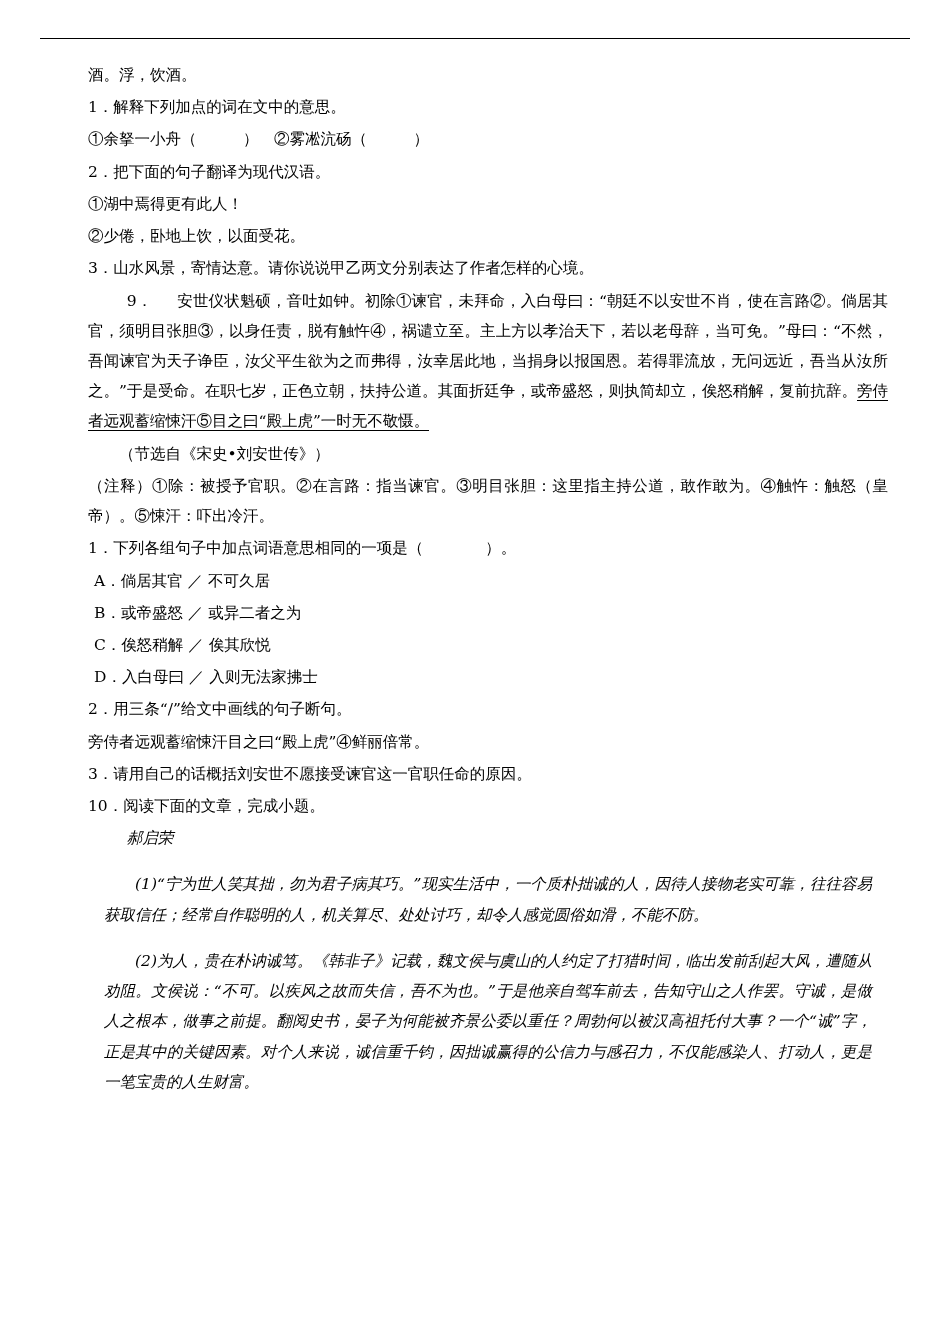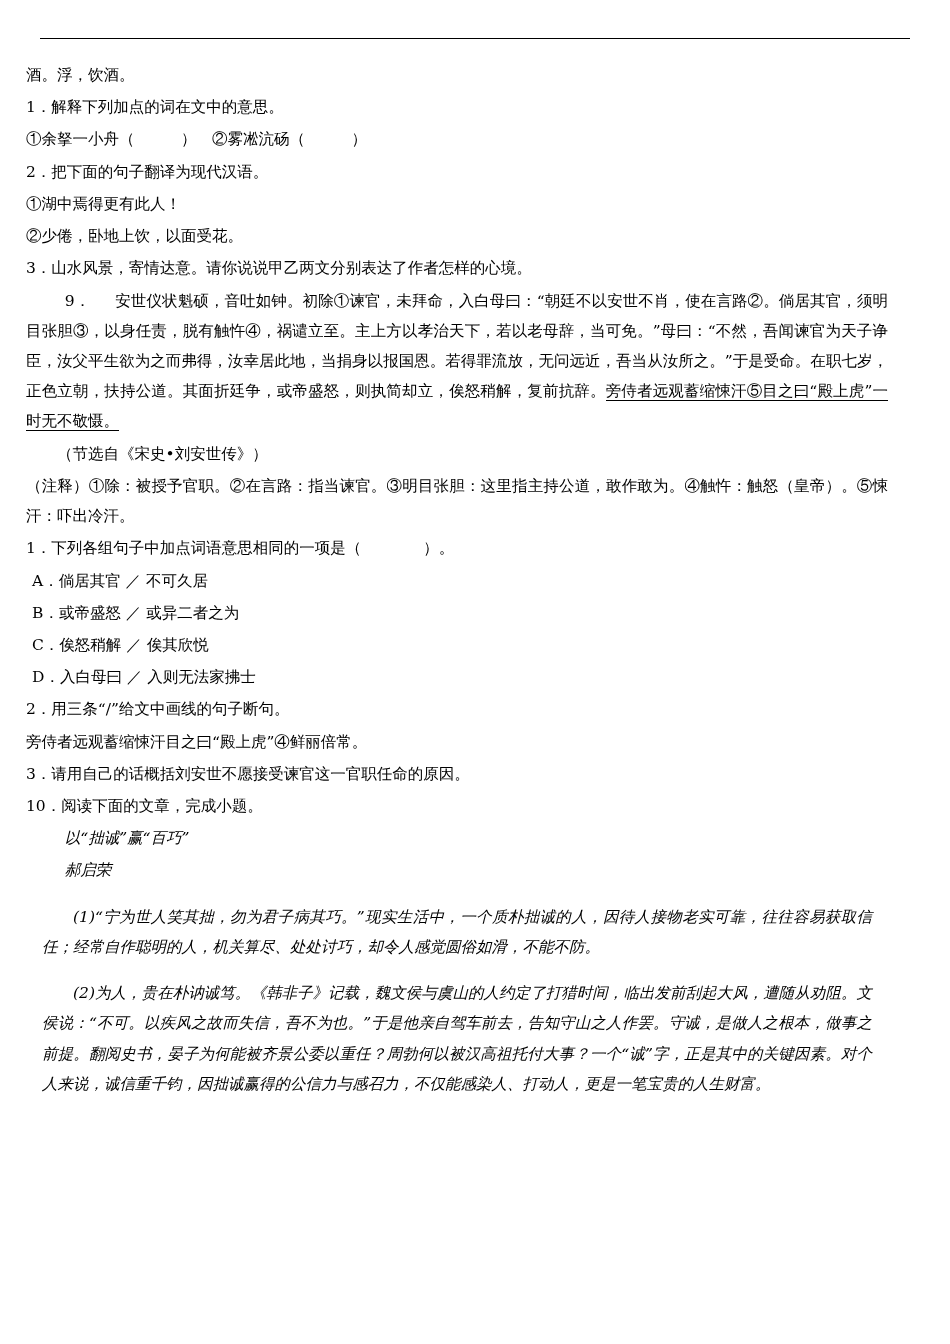--- a/index.html
+++ b/index.html
@@ -14,21 +14,21 @@
     color: #000;
     position: relative;
     overflow: hidden;
   }
   .page {
     position: absolute;
     left: 0; top: 0;
     width: 950px;
     height: 1344px;
     box-sizing: border-box;
-    padding: 60px 62px 40px 26px;
+    padding: 60px 62px 40px 88px;
   }
   .rule-top {
     position: absolute;
     left: 40px;
     top: 38px;
     width: 870px;
     height: 0;
     border-top: 1px solid #000;
   }
   .content {
@@ -86,21 +86,20 @@
     <p class="body-zh opt">A．倘居其官 ／ 不可久居</p>
     <p class="body-zh opt">B．或帝盛怒 ／ 或异二者之为</p>
     <p class="body-zh opt">C．俟怒稍解 ／ 俟其欣悦</p>
     <p class="body-zh opt">D．入白母曰 ／ 入则无法家拂士</p>
     <p class="body-zh">2．用三条“/”给文中画线的句子断句。</p>
     <p class="body-zh">旁侍者远观蓄缩悚汗目之曰“殿上虎”④鲜丽倍常。</p>
     <p class="body-zh">3．请用自己的话概括刘安世不愿接受谏官这一官职任命的原因。</p>
 
     <p class="body-zh"><span>10．</span><span>阅读下面的文章，完成小题。</span></p>
 
-    <p class="kai" style="text-indent:2.5em;">以“拙诚”赢“百巧”</p>
     <p class="kai" style="text-indent:2.5em;">郝启荣</p>
 
     <div class="article-body kai">
       <p style="text-indent:2em;">(1)“宁为世人笑其拙，勿为君子病其巧。”现实生活中，一个质朴拙诚的人，因待人接物老实可靠，往往容易获取信任；经常自作聪明的人，机关算尽、处处讨巧，却令人感觉圆俗如滑，不能不防。</p>
       <p style="text-indent:2em;">(2)为人，贵在朴讷诚笃。《韩非子》记载，魏文侯与虞山的人约定了打猎时间，临出发前刮起大风，遭随从劝阻。文侯说：“不可。以疾风之故而失信，吾不为也。”于是他亲自驾车前去，告知守山之人作罢。守诚，是做人之根本，做事之前提。翻阅史书，晏子为何能被齐景公委以重任？周勃何以被汉高祖托付大事？一个“诚”字，正是其中的关键因素。对个人来说，诚信重千钧，因拙诚赢得的公信力与感召力，不仅能感染人、打动人，更是一笔宝贵的人生财富。</p>
     </div>
 
   </div>
 </div>
 

